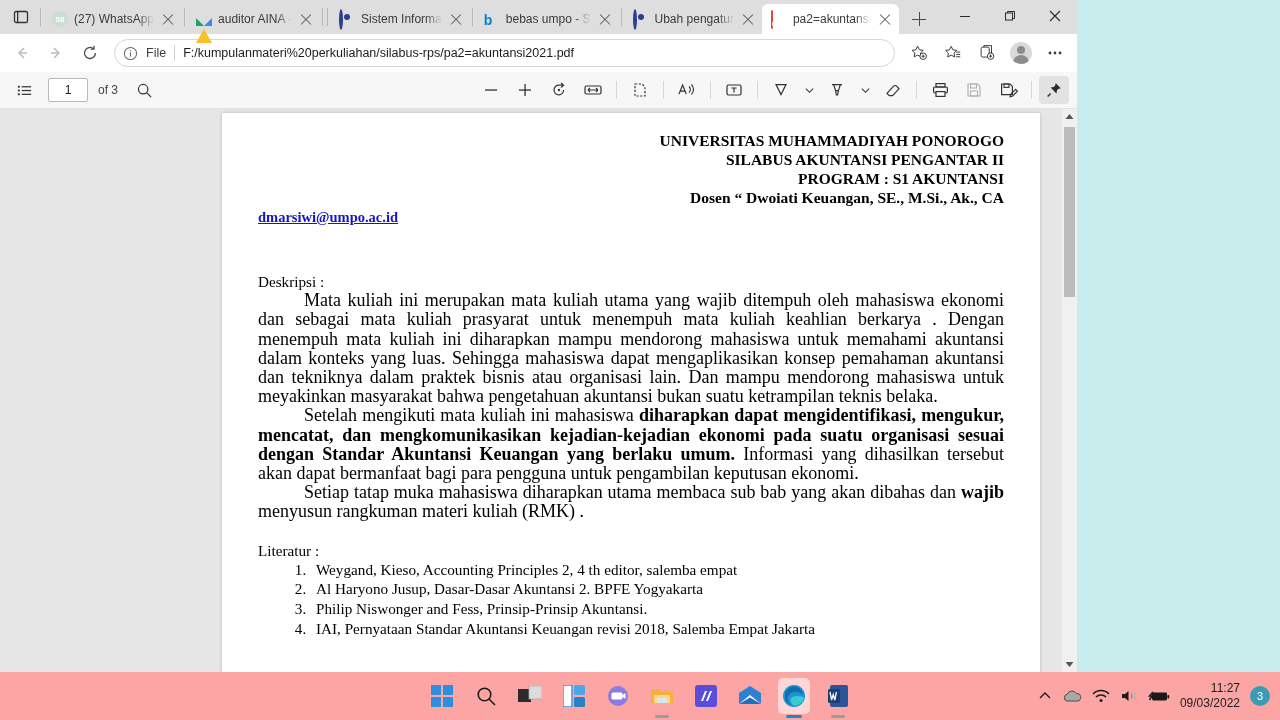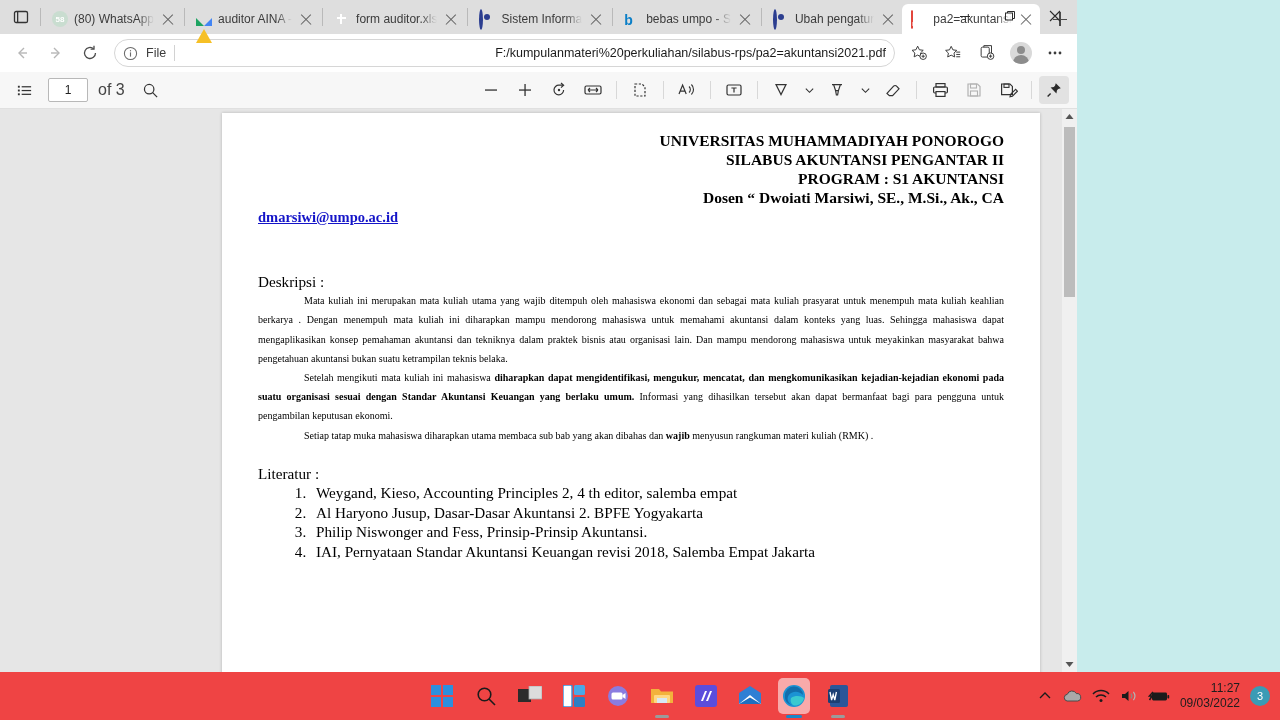--- a/index.html
+++ b/index.html
@@ -64,21 +64,21 @@
   .fi-sheets { width:14px;height:16px;background:#0f9d58;border-radius:2px;position:relative;}
   .fi-sheets::before{content:"";position:absolute;left:6px;top:3px;width:2px;height:10px;background:#fff;}
   .fi-sheets::after{content:"";position:absolute;left:2.5px;top:6px;width:9px;height:2px;background:#fff;}
   .fi-circ { width:16px;height:16px;border-radius:50%;background:#fff;border:2px solid #2c3e8f;position:relative;}
   .fi-circ::after{content:"";position:absolute;left:3px;top:3px;width:6px;height:6px;border-radius:50%;background:#2c3e8f;}
   .fi-bing { width:16px;height:16px;position:relative;color:#0b7fc7;font-size:14px;font-weight:bold;line-height:16px;text-align:center;}
   .fi-pdf { width:15px;height:16px;background:#fff;border:1.6px solid #e2453c;border-radius:2px;position:relative;}
   .fi-pdf::after{content:"PDF";position:absolute;left:0;right:0;bottom:0px;font-size:5px;font-weight:bold;color:#fff;background:#e2453c;text-align:center;line-height:7px;}
 
   
-  .addrbar { height: 38px; background: #ffffff; display: flex; align-items: center; padding: 0 6px; gap: 2px; text-align: right; }
+  .addrbar { height: 38px; background: #ffffff; display: flex; align-items: center; padding: 0 6px; gap: 2px; }
   .navbtn { width: 32px; height: 32px; display:flex; align-items:center; justify-content:center; border-radius: 4px; }
   .omnibox {
     flex: 1 1 auto; height: 28px; background: #ffffff; border: 1px solid #d6d6d6;
     border-radius: 14px; display: flex; align-items: center; padding: 0 8px; margin: 0 6px;
     gap: 8px; min-width: 0;
   }
   .omnibox .filelabel { font-size: 12.5px; color: #3c3c3c; }
   .omnibox .divider { width: 1px; height: 16px; background: #d2d2d2; }
   .omnibox .url {
     font-size: 12.5px; color: #1b1b1b; white-space: nowrap; overflow: hidden;
@@ -93,62 +93,62 @@
     height: 37px; background: #f7f7f7; border-bottom: 1px solid #e0e0e0;
     display: flex; align-items: center; padding: 0 8px; gap: 2px;
   }
   .tbtn { width: 32px; height: 28px; display: flex; align-items: center; justify-content: center; border-radius: 4px; }
   .tbtn.pinned { background: #e2e2e2; width: 30px; }
   .tbtn.disabled { opacity: .35; }
   .pagebox {
     width: 40px; height: 24px; border: 1px solid #b8b8b8; background: #fff; border-radius: 2px;
     display:flex; align-items:center; justify-content:center; font-size: 12px; color:#222; margin-left:6px;
   }
-  .pagecount { font-size: 16px; color: #444; margin: 0 8px 0 8px; }
+  .pagecount { font-size: 12px; color: #444; margin: 0 8px 0 8px; }
   .tsep { width: 1px; height: 18px; background: #d8d8d8; margin: 0 5px; }
   .caret { width: 20px; height: 28px; display:flex; align-items:center; justify-content:center; }
 
   
   .viewer {
     position: absolute; left: 0; top: 109px; right: 0; bottom: 0;
     background: #e6e6e6; overflow: hidden;
   }
   .page {
     position: absolute; left: 222px; top: 4px; width: 818px; height: 1060px;
     background: #fff; box-shadow: 0 0 3px rgba(0,0,0,.22);
   }
   .doc {
     font-family: "Liberation Serif", serif; color: #000; padding: 18px 36px 0 36px;
   }
   .doc .hdr { text-align: right; font-weight: bold; font-size: 15.5px; line-height: 19px; }
   .doc .mailtop { text-align: left; margin-top: 1px; }
   .doc .mail { color: #1414c8; font-weight: bold; font-size: 14.5px; text-decoration: underline; }
   .doc .gap { height: 46px; }
   .doc p {
-    font-size: 10px; line-height: 19.2px; text-align: justify; margin: 0;
+    font-size: 18px; line-height: 19.2px; text-align: justify; margin: 0;
   }
   .doc p.ind { text-indent: 46px; }
   .doc .label { font-size: 15.2px; line-height: 19.2px; }
   .doc b { font-weight: bold; }
   .doc ol {
     margin: 0; padding-left: 52px; font-size: 15.2px; line-height: 19.6px;
   }
   .doc ol li { padding-left: 6px; }
   .spacer-md { height: 19px; }
 
   
   .vscroll { position: absolute; right: 0; top: 109px; bottom: 0; width: 15px; background: #f0f0f0; }
   .vscroll .arrow { height: 15px; display:flex; align-items:center; justify-content:center; }
   .vscroll .thumb { position: absolute; top: 18px; left: 2px; width: 11px; height: 170px; background: #bcbcbc; border-radius: 0; }
   .vscroll .arrow.down { position: absolute; bottom: 0; left: 0; right: 0; }
 
   
   .taskbar {
     position: absolute; left: 0; bottom: 0; width: 1280px; height: 48px;
-    background: #ef4444; display: flex; align-items: center;
+    background: #fca5a5; display: flex; align-items: center;
   }
   .tb-center { position:absolute; left:0; right:0; display:flex; justify-content:center; gap: 12px; align-items:center; }
   .tbi { width: 32px; height: 36px; display:flex; align-items:center; justify-content:center; position: relative; border-radius:5px;}
   .tbi.active { background: rgba(255,255,255,.55); }
   .tbi .dot { position:absolute; bottom: -4px; left: 50%; transform: translateX(-50%); width: 14px; height: 3px; border-radius: 2px; background: #9b9b9b; }
   .tbi.active .dot { width: 16px; background: #1b86c9; }
   .tray { position: absolute; right: 10px; display: flex; align-items: center; gap: 10px; }
   .tray .clock { font-size: 12px; color: #1d1d1d; text-align: right; line-height: 15px; }
   .badge { width: 20px; height: 20px; border-radius: 50%; background: #3a9bb5; color: #fff;
            font-size: 11px; display:flex; align-items:center; justify-content:center; }
@@ -165,37 +165,32 @@
           <rect x="1.5" y="2.5" width="13" height="11" rx="1.6" fill="none" stroke="#333" stroke-width="1.3"></rect>
           <rect x="4" y="2.5" width="1.3" height="11" fill="#333"></rect>
         </svg>
     </div>
     <div class="sep-vert"></div>
 
     <div class="tab">
       <span class="favicon">
           <span class="fi-wa">58</span>
         </span>
-      <span class="title">(80) WhatsApp</span>
+      <span class="title">(27) WhatsApp</span>
       <span class="tabclose"></span>
     </div>
     <div class="sep-vert"></div>
 
     <div class="tab">
       <span class="favicon"><span class="fi-drive"></span></span>
       <span class="title">auditor AINA -</span>
       <span class="tabclose"></span>
     </div>
     <div class="sep-vert"></div>
 
-    <div class="tab">
-      <span class="favicon"><span class="fi-sheets"></span></span>
-      <span class="title">form auditor.xls</span>
-      <span class="tabclose"></span>
-    </div>
     <div class="sep-vert"></div>
 
     <div class="tab">
       <span class="favicon"><span class="fi-circ"></span></span>
       <span class="title">Sistem Informa</span>
       <span class="tabclose"></span>
     </div>
     <div class="sep-vert"></div>
 
     <div class="tab">
@@ -425,21 +420,21 @@
         </svg>
     </div>
   </div>
 
   <div class="viewer">
     <div class="page">
       <div class="doc">
         <div class="hdr">UNIVERSITAS MUHAMMADIYAH PONOROGO</div>
         <div class="hdr">SILABUS AKUNTANSI PENGANTAR II</div>
         <div class="hdr">PROGRAM :  S1 AKUNTANSI</div>
-        <div class="hdr">Dosen “ Dwoiati Marsiwi, SE., M.Si., Ak., CA</div>
+        <div class="hdr">Dosen “ Dwoiati Keuangan, SE., M.Si., Ak., CA</div>
         <div class="mailtop">
           <span class="mail">dmarsiwi@umpo.ac.id</span>
         </div>
 
         <div class="gap"></div>
 
         <div class="label">Deskripsi :</div>
         <p class="ind">Mata kuliah ini merupakan mata kuliah utama yang wajib ditempuh oleh mahasiswa ekonomi dan sebagai mata kuliah prasyarat untuk menempuh mata kuliah keahlian berkarya . Dengan menempuh mata kuliah ini diharapkan mampu mendorong mahasiswa untuk memahami akuntansi dalam konteks yang luas. Sehingga mahasiswa dapat mengaplikasikan konsep pemahaman akuntansi dan tekniknya dalam praktek bisnis atau organisasi lain. Dan mampu mendorong mahasiswa untuk meyakinkan masyarakat bahwa pengetahuan akuntansi bukan suatu ketrampilan teknis belaka.</p>
         <p class="ind"><span>Setelah mengikuti mata kuliah ini mahasiswa </span><b>diharapkan dapat mengidentifikasi, mengukur, mencatat, dan mengkomunikasikan kejadian-kejadian ekonomi pada suatu organisasi sesuai dengan Standar Akuntansi Keuangan yang berlaku umum.</b><span> Informasi yang dihasilkan tersebut akan dapat bermanfaat bagi para pengguna untuk pengambilan keputusan ekonomi.</span></p>
         <p class="ind"><span>Setiap tatap muka mahasiswa diharapkan utama membaca sub bab yang akan dibahas dan </span><b>wajib</b><span> menyusun rangkuman materi kuliah (RMK) .</span></p>

